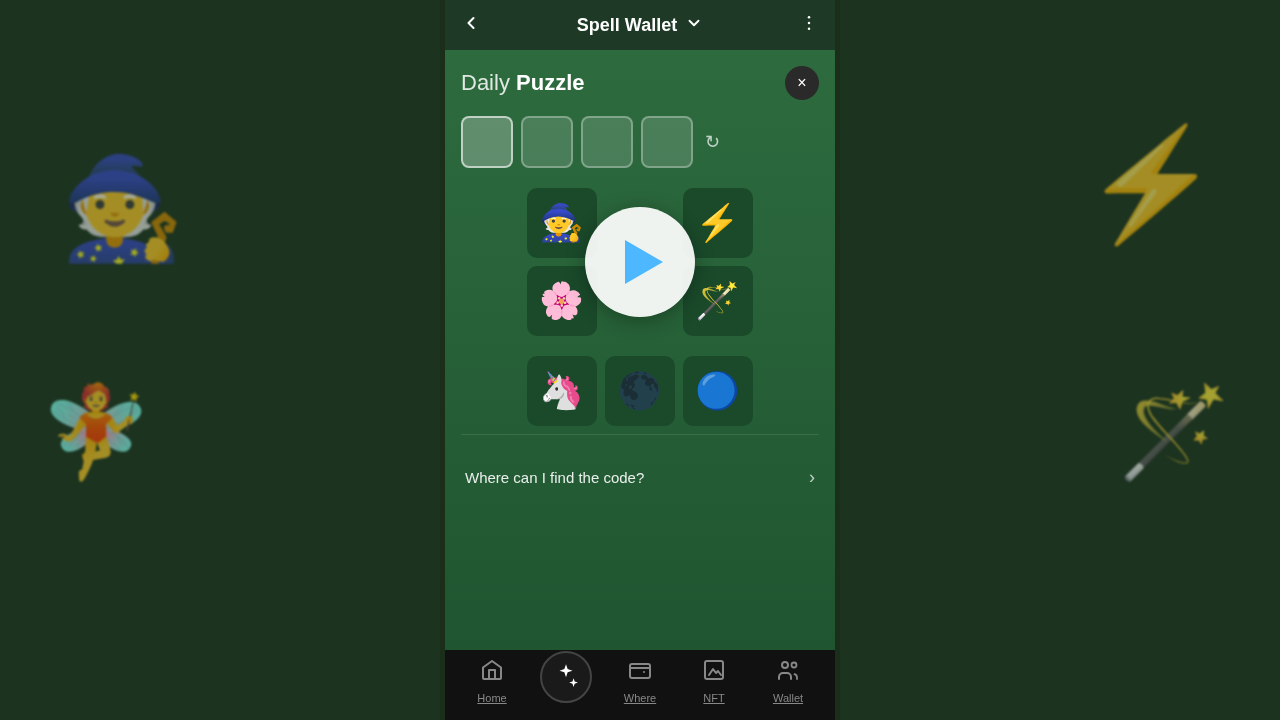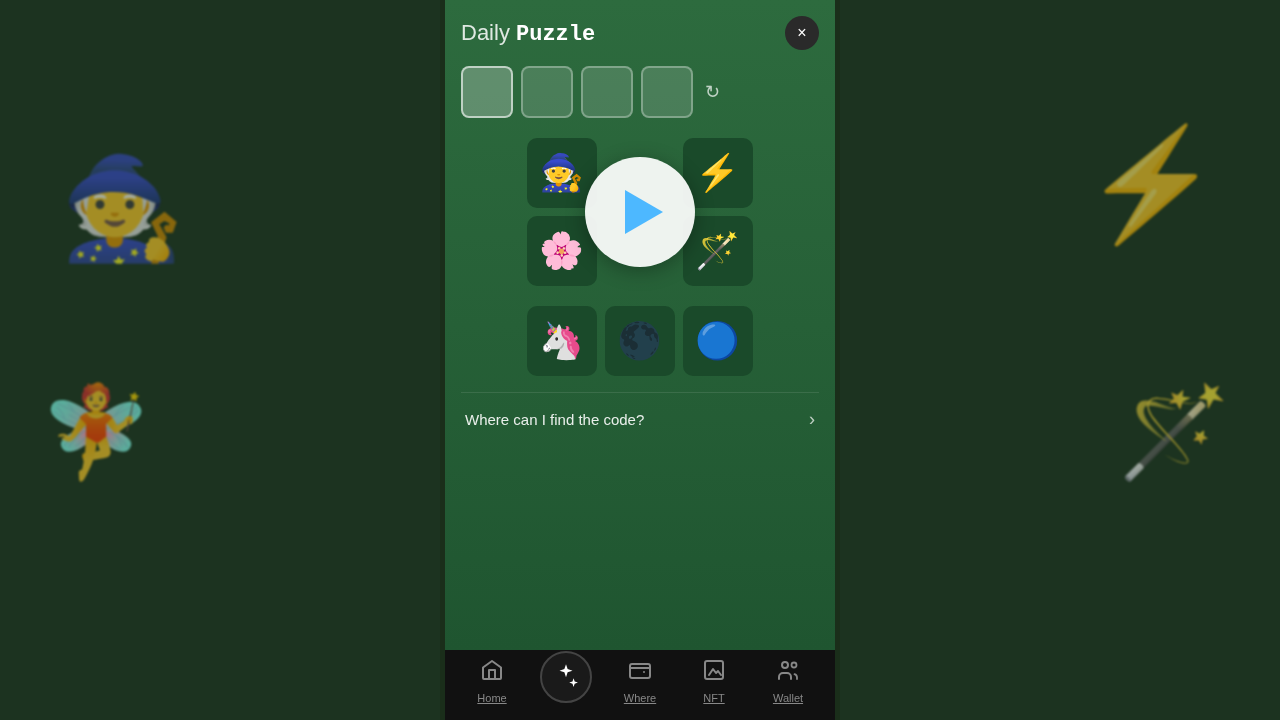--- a/index.html
+++ b/index.html
@@ -238,23 +238,23 @@
       gap: 8px;
       justify-content: center;
       margin-top: 8px;
     }
 
     
     .find-code-row {
       display: flex;
       align-items: center;
       justify-content: space-between;
-      padding: 16px 4px;
+      padding: 32px 4px;
       border-top: 1px solid rgba(255,255,255,0.1);
-      margin-top: 16px;
+      margin-top: 8px;
     }
 
     .find-code-text {
       color: rgba(255,255,255,0.9);
       font-size: 15px;
     }
 
     .chevron-right {
       color: rgba(255,255,255,0.7);
       font-size: 18px;
@@ -315,27 +315,49 @@
     <span class="bg-emoji" style="top:380px; left:40px; font-size:90px;">🧚</span>
   </div>
 
   <div class="bg-right">
     <span class="bg-emoji" style="top:120px; right:60px; font-size:110px; color:#d4a017;">⚡</span>
     <span class="bg-emoji" style="top:380px; right:50px; font-size:90px;">🪄</span>
   </div>
 
   <div class="phone">
 
+    <div class="top-bar">
+      <span class="top-bar-icon">
+        <svg width="20" height="20" viewBox="0 0 24 24" fill="white">
+          <path d="M15 18l-6-6 6-6" stroke="white" stroke-width="2.5" stroke-linecap="round" stroke-linejoin="round" fill="none"></path>
+        </svg>
+      </span>
+      <div class="top-bar-center">
+        <span class="top-bar-title">Spell Wallet</span>
+        <span class="top-bar-icon">
+          <svg width="18" height="18" viewBox="0 0 24 24" fill="white">
+            <path d="M6 9l6 6 6-6" stroke="white" stroke-width="2.5" stroke-linecap="round" stroke-linejoin="round" fill="none"></path>
+          </svg>
+        </span>
+      </div>
+      <span class="top-bar-icon">
+        <svg width="20" height="20" viewBox="0 0 24 24" fill="white">
+          <circle cx="12" cy="5" r="1.5" fill="white"></circle>
+          <circle cx="12" cy="12" r="1.5" fill="white"></circle>
+          <circle cx="12" cy="19" r="1.5" fill="white"></circle>
+        </svg>
+      </span>
+    </div>
 
     <div class="main-content">
       <div class="puzzle-card">
 
         <div class="puzzle-header">
           <div>
-            <span style="font-size:22px; color:rgba(255,255,255,0.85); font-weight:400;">Daily </span><span style="font-size:22px; color:white; font-weight:800;font-family:Liberation Mono, monospace;">Puzzle</span>
+            <span style="font-size:22px; color:rgba(255,255,255,0.85); font-weight:400;">Daily </span><span style="font-size:22px; color:white; font-weight:800;">Puzzle</span>
           </div>
           <button class="close-btn">×</button>
         </div>
 
         <div class="code-boxes">
           <div class="code-box active"></div>
           <div class="code-box"></div>
           <div class="code-box"></div>
           <div class="code-box"></div>
           <span class="refresh-icon">↻</span>

